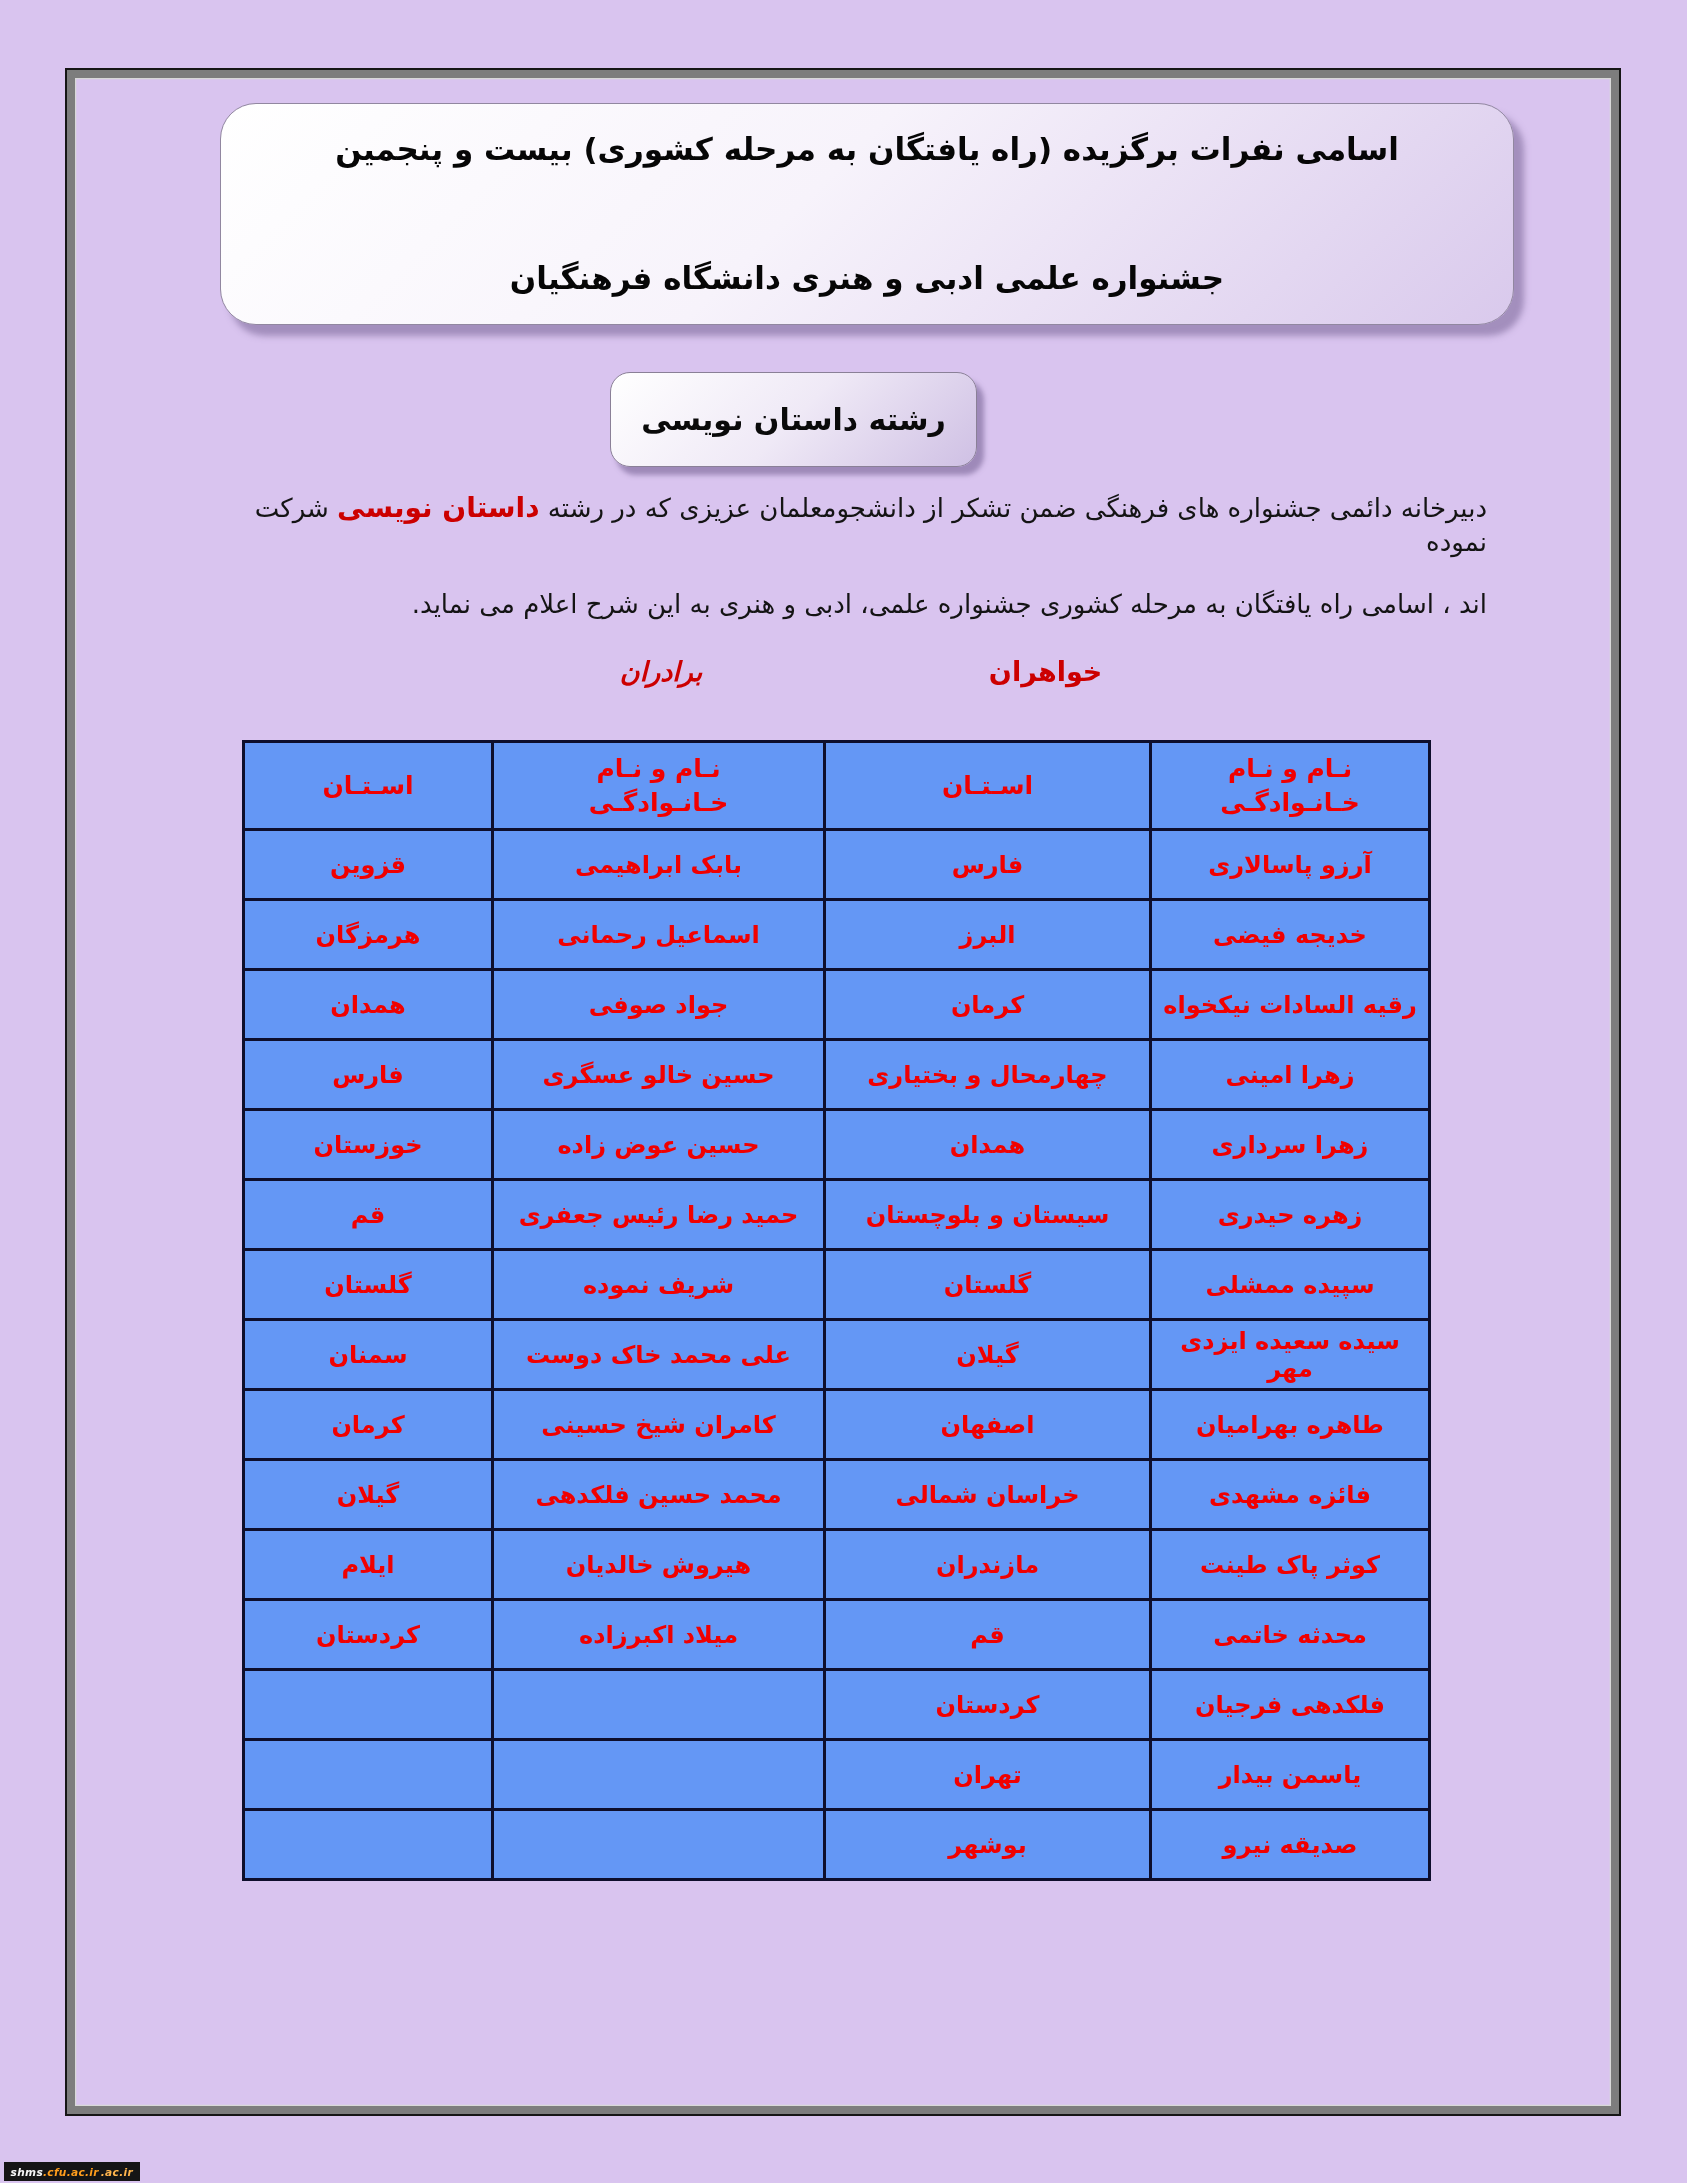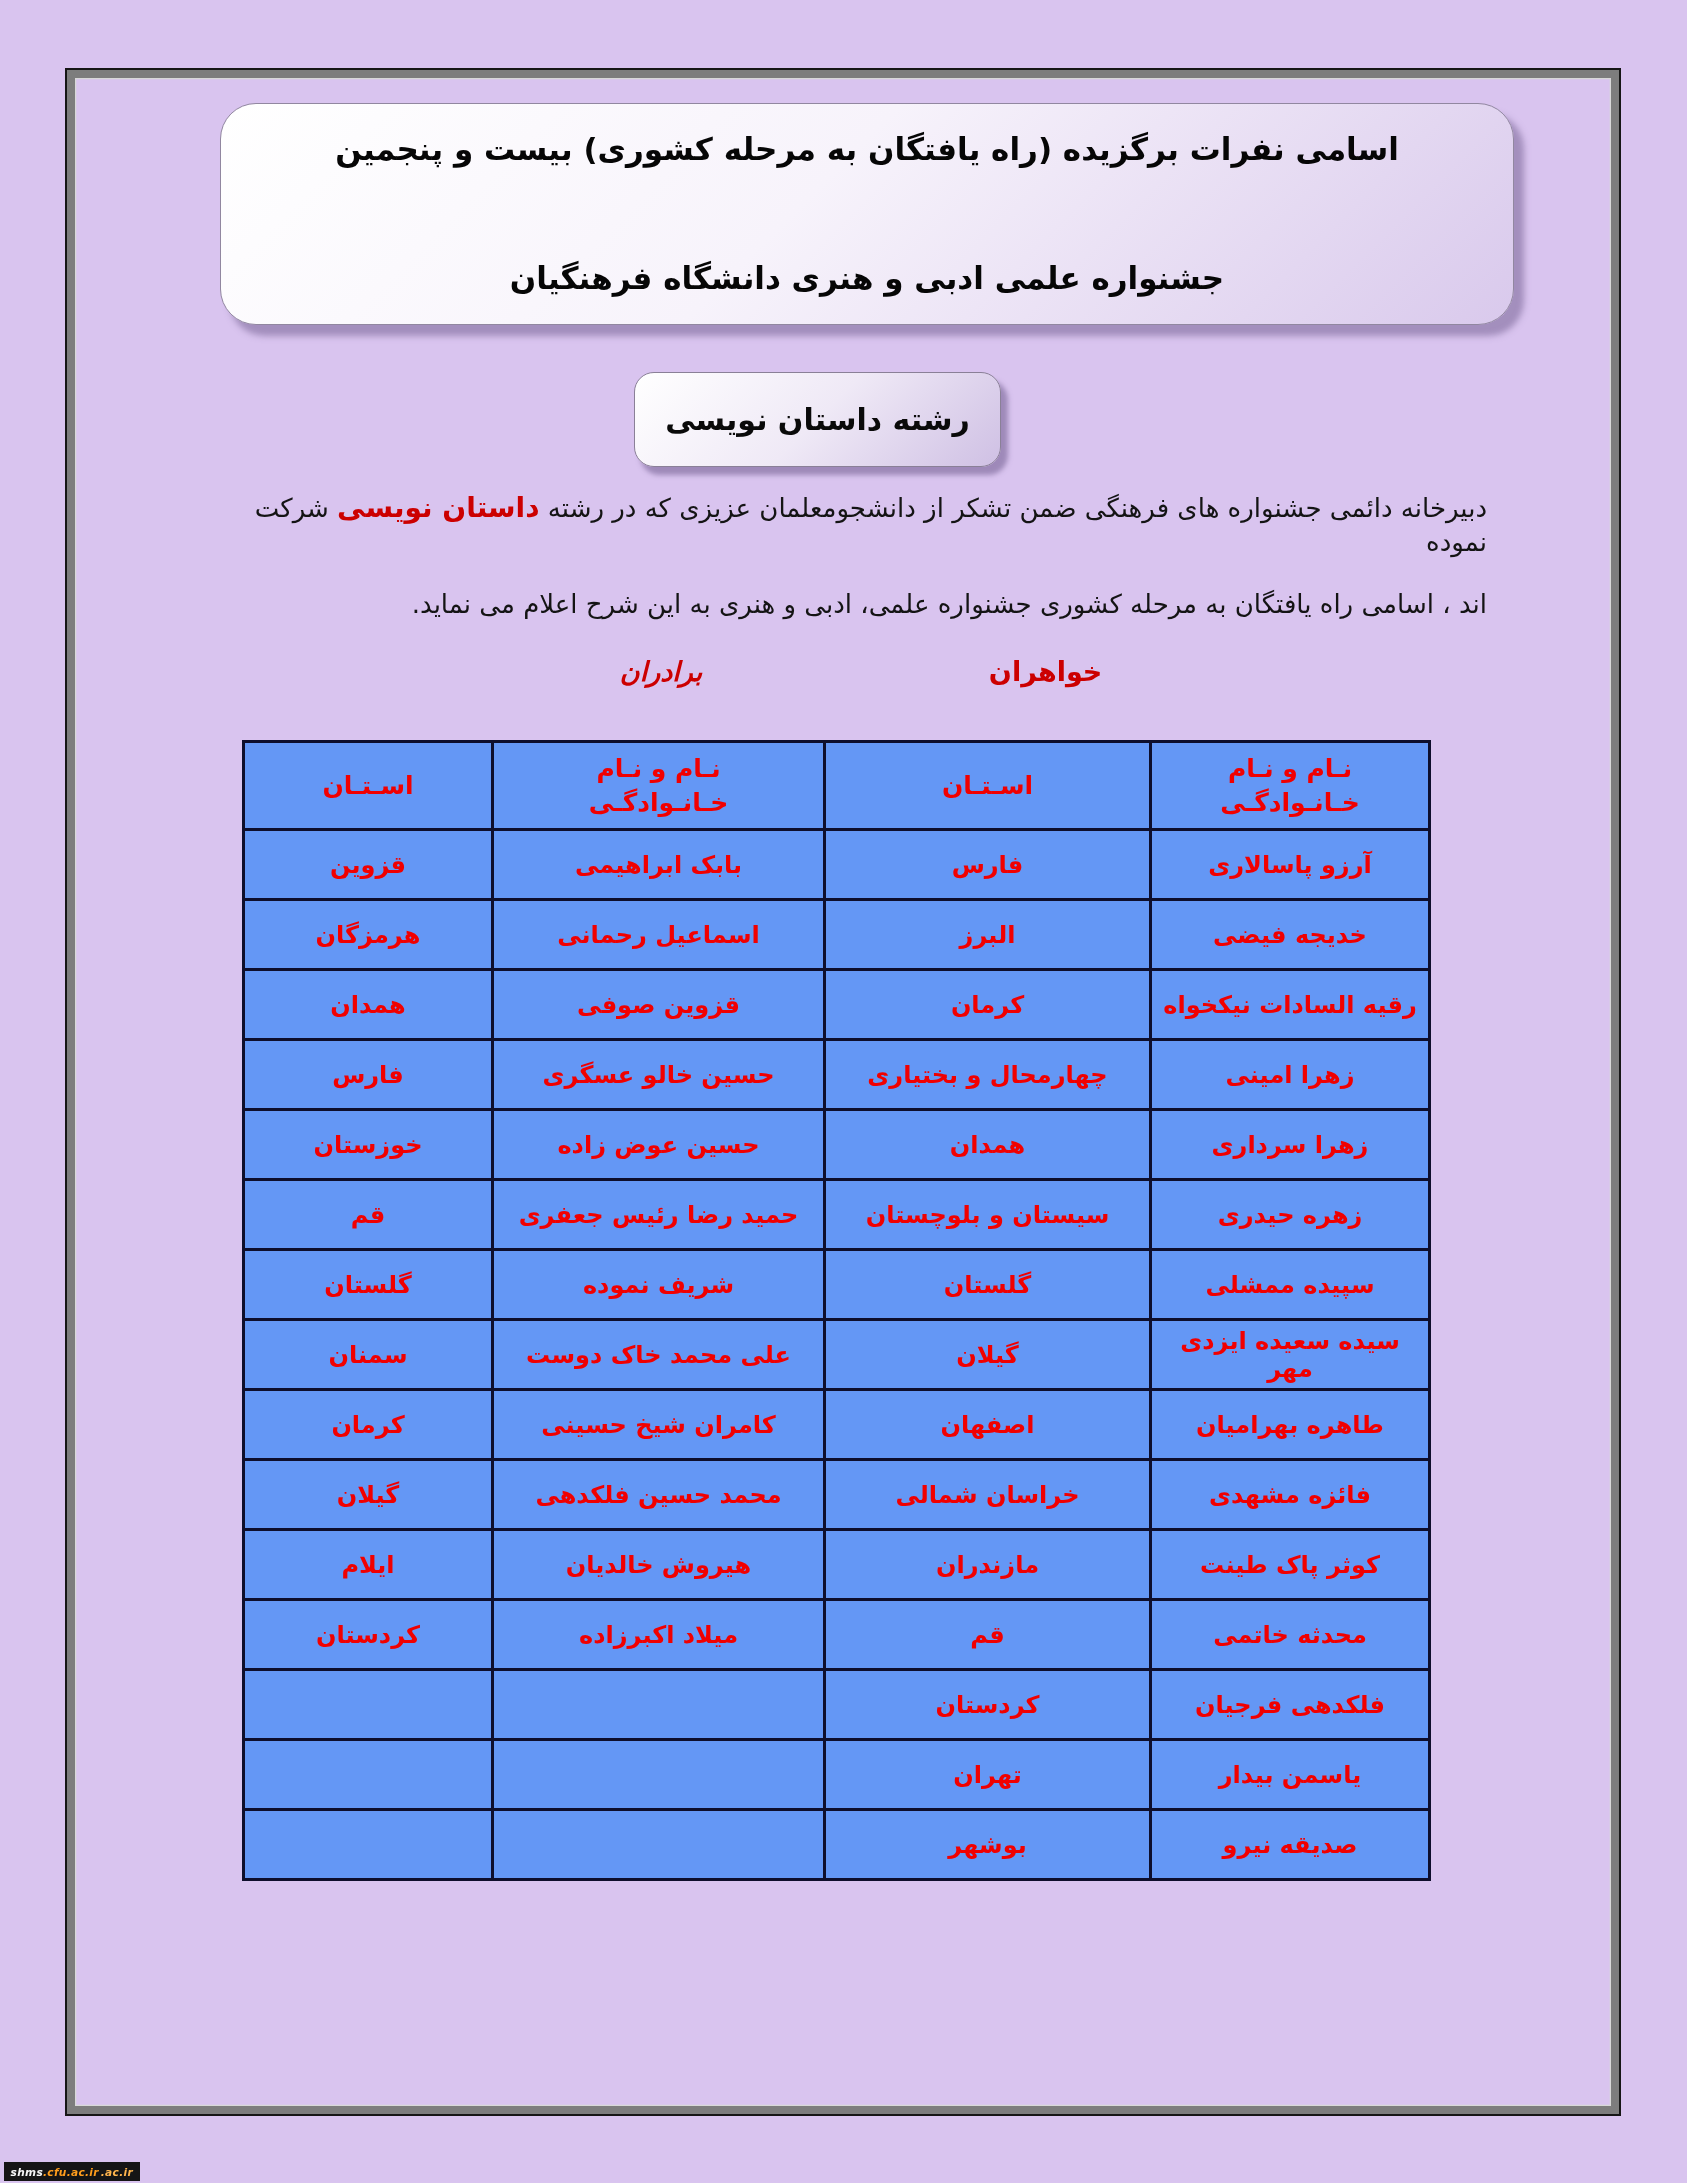--- a/index.html
+++ b/index.html
@@ -21,21 +21,21 @@
     position:absolute;left:220px;top:103px;width:1294px;height:222px;
     box-sizing:border-box;border-radius:36px;
     background:linear-gradient(135deg,#ffffff 0%,#f7f3fb 45%,#d9c9ec 100%);
     border:1.3px solid #9187a0;
     box-shadow:9.3px 10.6px 6.6px rgba(110,90,140,0.5);
     display:flex;flex-direction:column;justify-content:center;align-items:center;gap:92px;
   }
   .title-line{font-size:31px;font-weight:bold;color:#060606;text-align:center;line-height:37px;}
   
   .badge{
-    position:absolute;left:634px;top:372px;width:367px;height:95px;
+    position:absolute;left:610px;top:372px;width:367px;height:95px;
     box-sizing:border-box;border-radius:20px;
     background:linear-gradient(135deg,#ffffff 0%,#efe9f6 50%,#cfc0e4 100%);
     border:1.3px solid #8a8097;
     box-shadow:6.6px 8px 5.3px rgba(110,90,140,0.55);
     display:flex;align-items:center;justify-content:center;
     font-size:30px;font-weight:bold;color:#0a0a0a;
   }
   
   .intro{position:absolute;left:198px;top:491px;width:1289px;direction:rtl;text-align:right;color:#141414;}
   .intro-line1{font-size:26px;line-height:34px;}
@@ -120,21 +120,21 @@
         <td>آرزو پاسالاری</td>
       </tr>
       <tr>
         <td>هرمزگان</td>
         <td>اسماعیل رحمانی</td>
         <td>البرز</td>
         <td>خدیجه فیضی</td>
       </tr>
       <tr>
         <td>همدان</td>
-        <td>قزوین صوفی</td>
+        <td>جواد صوفی</td>
         <td>کرمان</td>
         <td>رقیه السادات نیکخواه</td>
       </tr>
       <tr>
         <td>فارس</td>
         <td>حسین خالو عسگری</td>
         <td>چهارمحال و بختیاری</td>
         <td>زهرا امینی</td>
       </tr>
       <tr>

